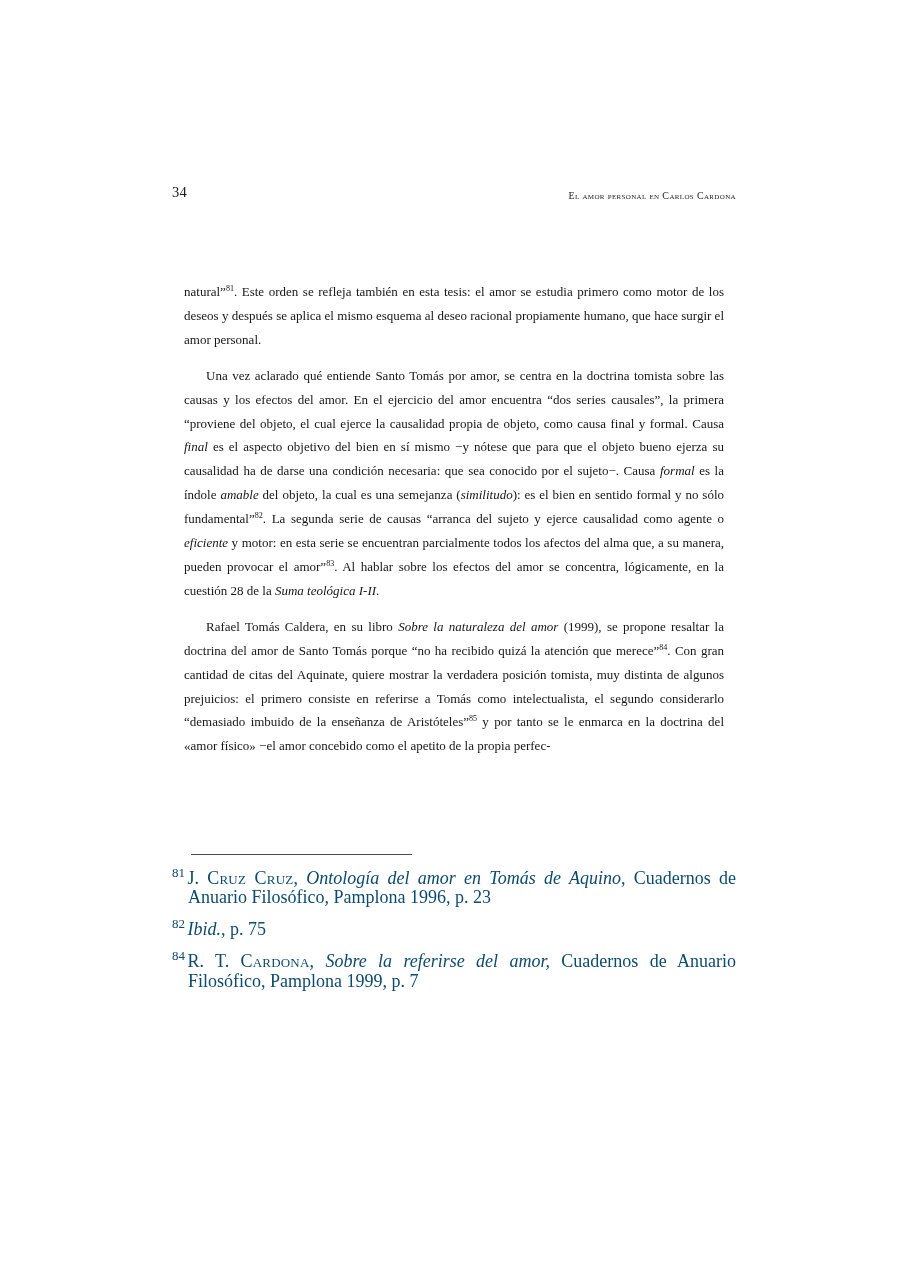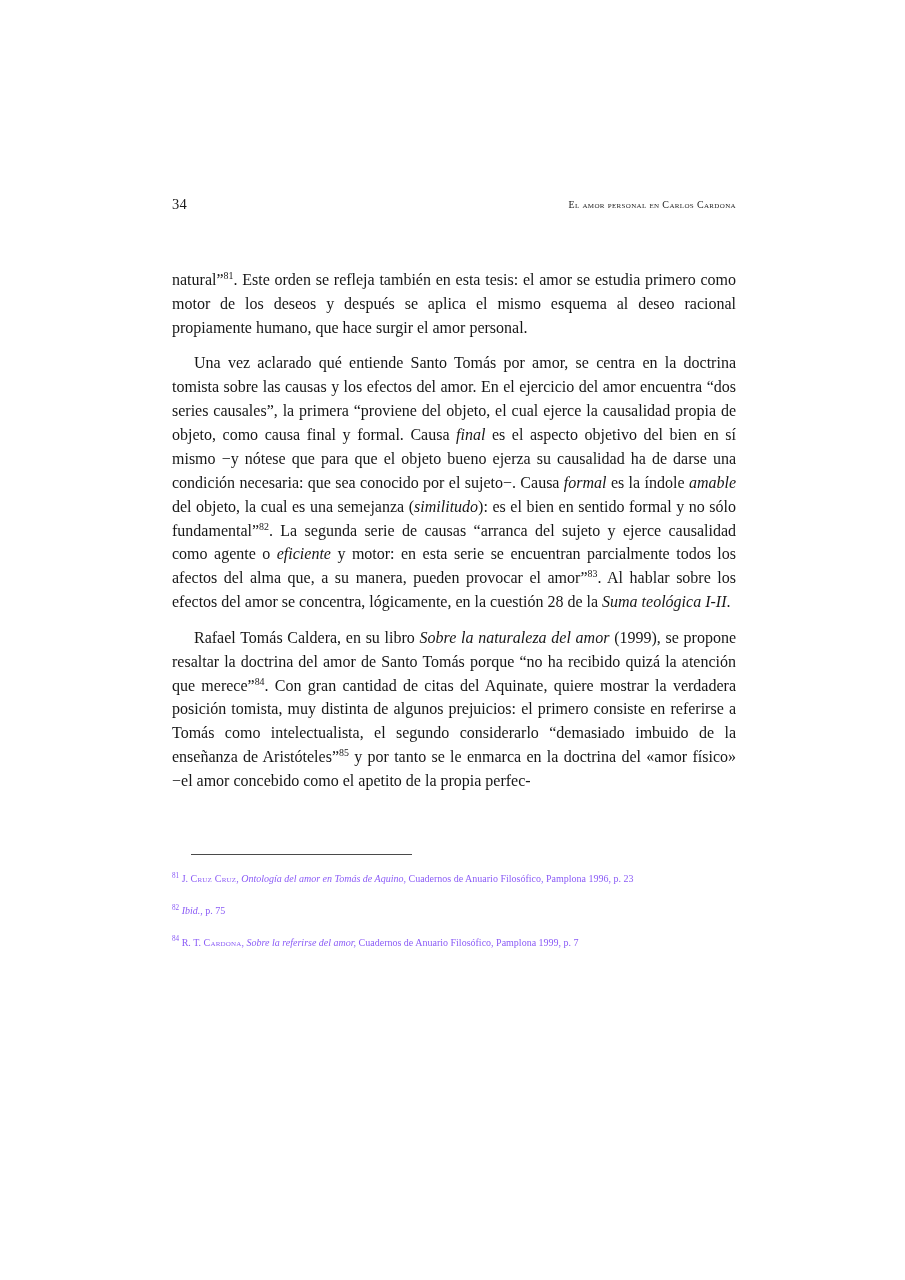--- a/index.html
+++ b/index.html
@@ -14,24 +14,24 @@
     background: #ffffff;
     overflow: hidden;
     font-family: "Liberation Serif", serif;
     color: #151515;
   }
 
   
   .running-head {
     position: absolute;
     left: 172px;
-    top: 196px;
+    top: 184px;
     width: 564px;
     display: flex;
-    align-items: center;
+    align-items: flex-end;
     justify-content: space-between;
   }
   .folio {
     font-size: 14.5px;
     letter-spacing: 0.2px;
     color: #1b1b1b;
   }
   .head-title {
     font-size: 10px;
     font-variant: small-caps;
@@ -41,22 +41,22 @@
   }
 
   
   .body-block {
     position: absolute;
     left: 172px;
     top: 268px;
     width: 564px;
   }
   .body-block p {
-    margin: 0;
-    font-size: 16px;
+    margin: 12px;
+    font-size: 13px;
     line-height: 23.9px;
     text-align: justify;
     text-justify: inter-word;
     hyphens: none;
     color: #161616;
   }
   .body-block p.indented {
     text-indent: 22px;
     margin-top: 11.5px;
   }
@@ -79,24 +79,24 @@
   .footnotes {
     position: absolute;
     left: 172px;
     top: 869px;
     width: 564px;
   }
   .footnote {
     margin: 0 0 12.5px 0;
     padding-left: 16px;
     text-indent: -16px;
-    font-size: 10px;
+    font-size: 18px;
     line-height: 19.4px;
     text-align: justify;
-    color: #8b5cf6;
+    color: #0c4a6e;
   }
   .footnote:last-child { margin-bottom: 0; }
   .footnote .fn-num {
     font-size: 0.72em;
     vertical-align: super;
     line-height: 0;
     margin-right: 2.5px;
   }
   .sc {
     font-variant: small-caps;

